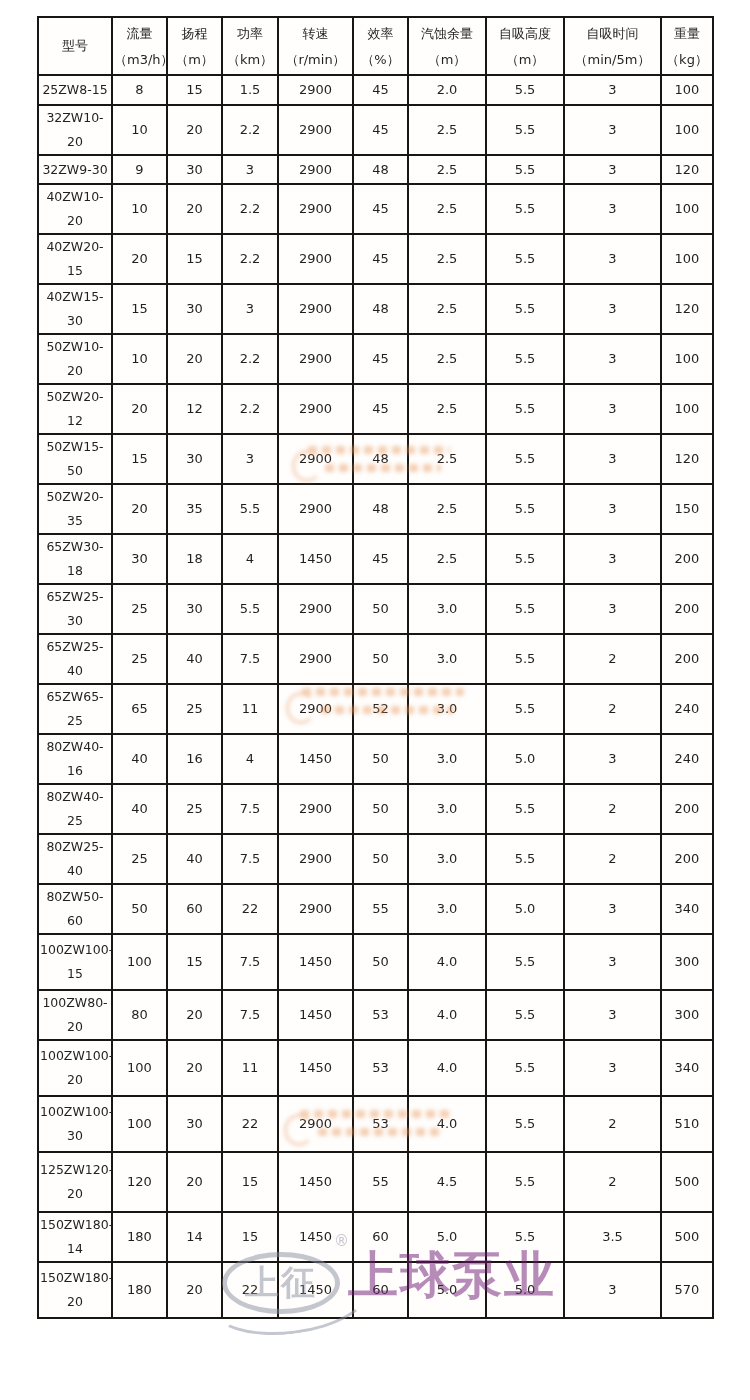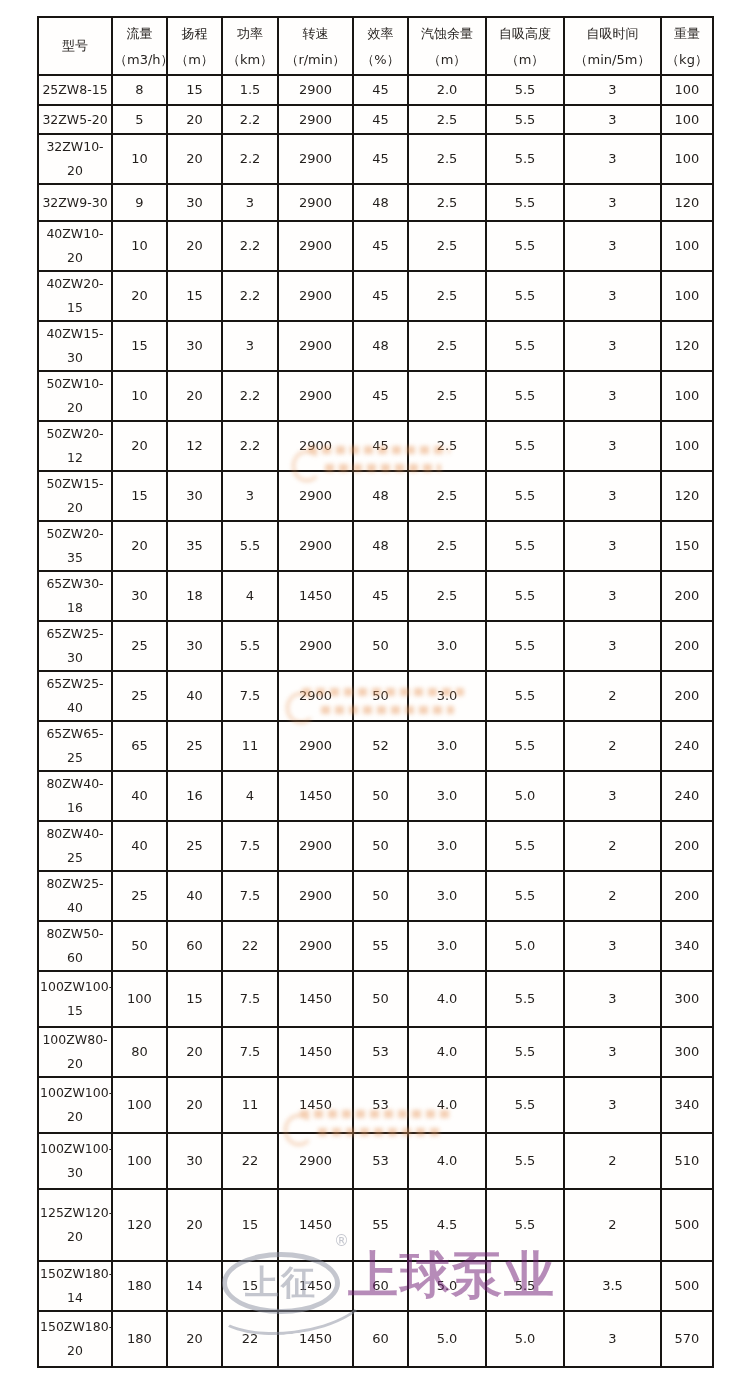--- a/index.html
+++ b/index.html
@@ -133,44 +133,32 @@
           <td>15</td>
           <td>1.5</td>
           <td>2900</td>
           <td>45</td>
           <td>2.0</td>
           <td>5.5</td>
           <td>3</td>
           <td>100</td>
         </tr>
         <tr style="height: 29px;">
-          <td class="model">32ZW5-20</td>
-          <td>5</td>
-          <td>20</td>
-          <td>2.2</td>
-          <td>2900</td>
-          <td>45</td>
-          <td>2.5</td>
-          <td>5.5</td>
-          <td>3</td>
-          <td>100</td>
-        </tr>
-        <tr style="height: 29px;">
           <td class="model">32ZW10-20</td>
           <td>10</td>
           <td>20</td>
           <td>2.2</td>
           <td>2900</td>
           <td>45</td>
           <td>2.5</td>
           <td>5.5</td>
           <td>3</td>
           <td>100</td>
         </tr>
-        <tr style="height: 37px;">
+        <tr style="height: 29px;">
           <td class="model">32ZW9-30</td>
           <td>9</td>
           <td>30</td>
           <td>3</td>
           <td>2900</td>
           <td>48</td>
           <td>2.5</td>
           <td>5.5</td>
           <td>3</td>
           <td>120</td>
@@ -229,21 +217,21 @@
           <td>12</td>
           <td>2.2</td>
           <td>2900</td>
           <td>45</td>
           <td>2.5</td>
           <td>5.5</td>
           <td>3</td>
           <td>100</td>
         </tr>
         <tr style="height: 29px;">
-          <td class="model">50ZW15-20</td>
+          <td class="model">50ZW15-50</td>
           <td>15</td>
           <td>30</td>
           <td>3</td>
           <td>2900</td>
           <td>48</td>
           <td>2.5</td>
           <td>5.5</td>
           <td>3</td>
           <td>120</td>
         </tr>
@@ -399,21 +387,21 @@
           <td>100</td>
           <td>30</td>
           <td>22</td>
           <td>2900</td>
           <td>53</td>
           <td>4.0</td>
           <td>5.5</td>
           <td>2</td>
           <td>510</td>
         </tr>
-        <tr style="height: 72px;">
+        <tr style="height: 60px;">
           <td class="model">125ZW120-
 20</td>
           <td>120</td>
           <td>20</td>
           <td>15</td>
           <td>1450</td>
           <td>55</td>
           <td>4.5</td>
           <td>5.5</td>
           <td>2</td>

